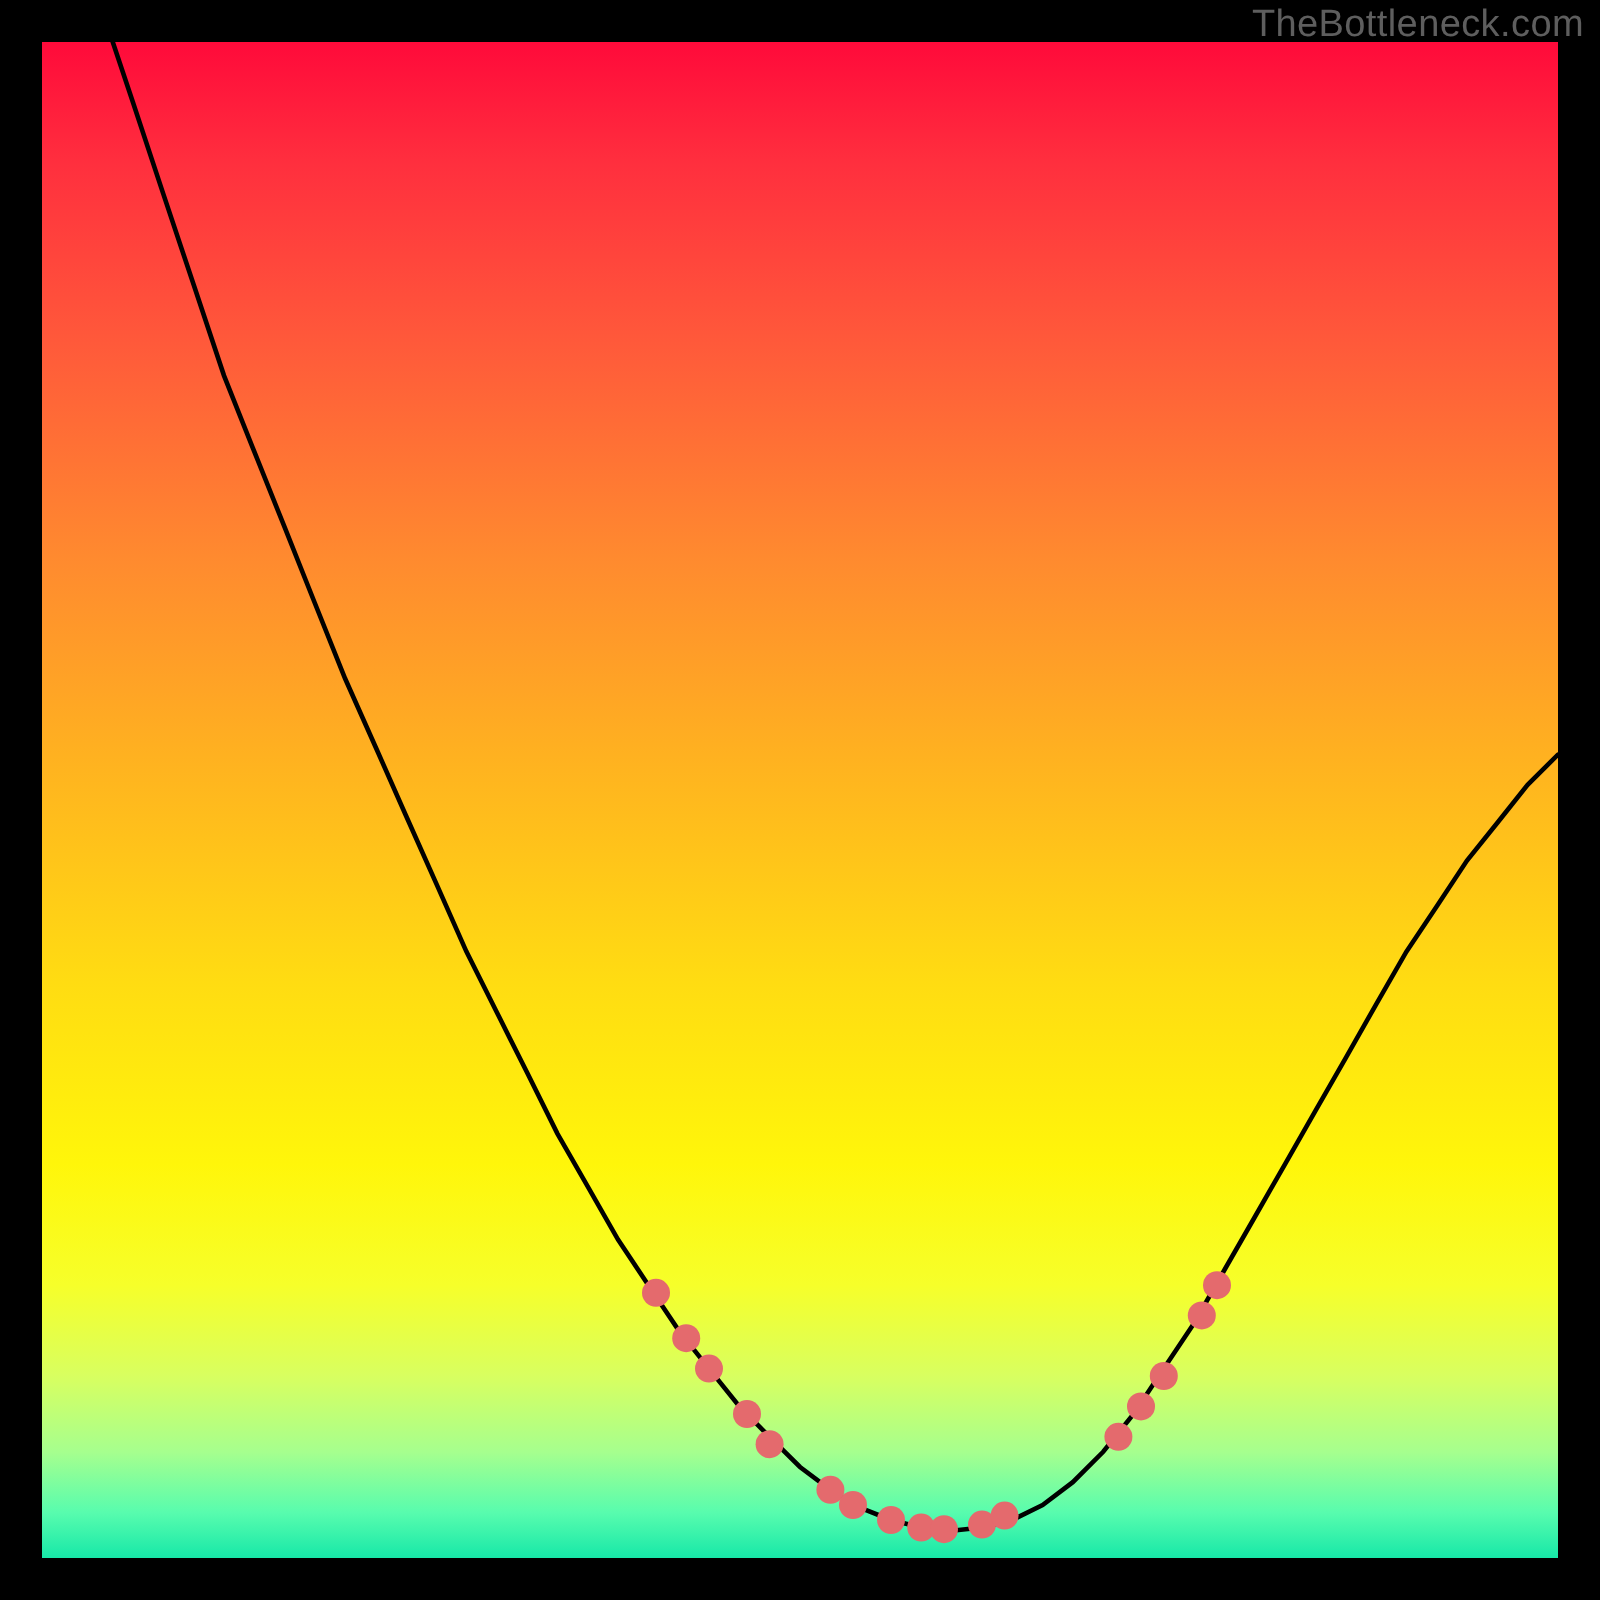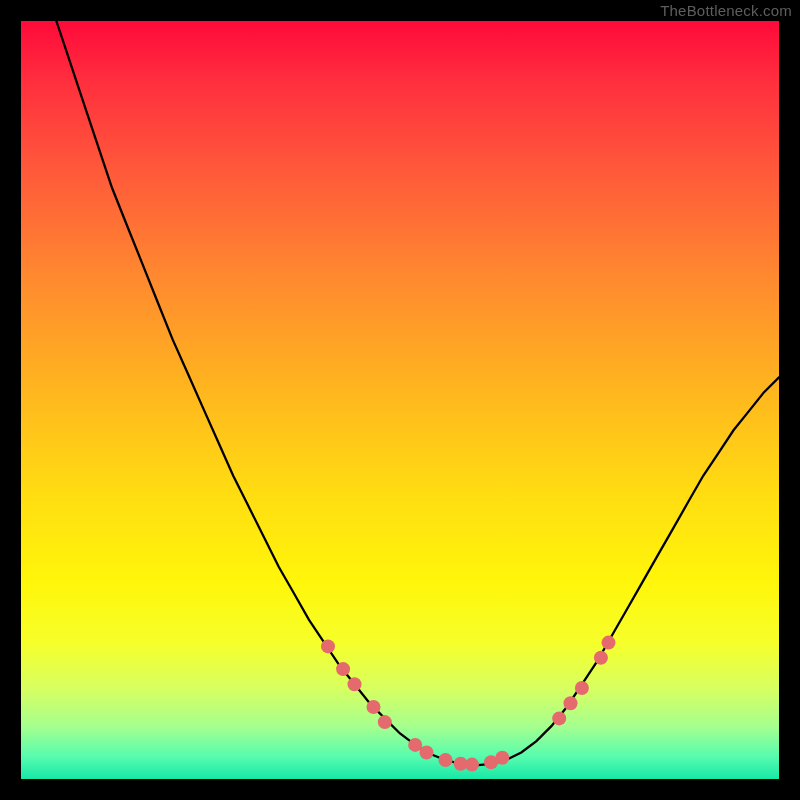--- a/index.html
+++ b/index.html
@@ -40,21 +40,21 @@
       #a6ff8e 93%,
       #58fcae 97%,
       #17e8a8 100%
     );
   }
   .watermark {
     position: absolute;
     top: 2px;
     right: 8px;
     color: #5e5e5e;
-    font-size: 15px;
+    font-size: 19px;
     font-weight: 500;
     letter-spacing: 0.2px;
     user-select: none;
   }
   svg.curve {
     position: absolute;
     inset: 0;
   }
 </style>
 </head>

